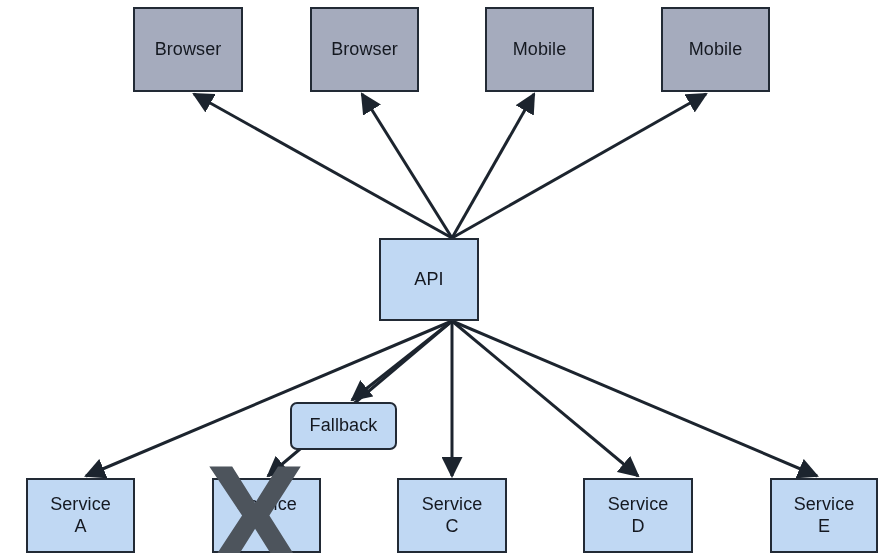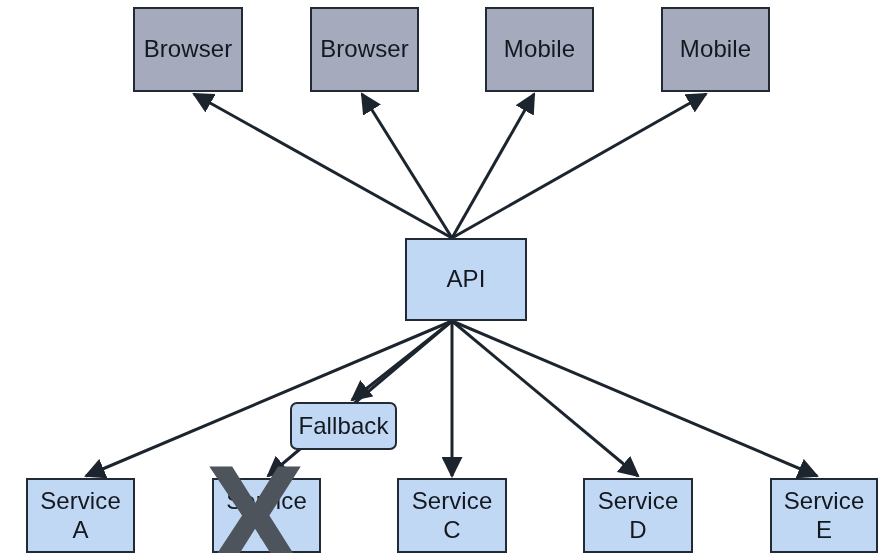--- a/index.html
+++ b/index.html
@@ -27,21 +27,21 @@
   }
   .node {
     position: absolute;
     box-sizing: border-box;
     border: 2px solid #222a35;
     display: flex;
     align-items: center;
     justify-content: center;
     text-align: center;
     color: #141820;
-    font-size: 24px;
+    font-size: 18px;
     line-height: 1.18;
     letter-spacing: 0.1px;
     z-index: 2;
   }
   .node.gray {
     background: #a5abbd;
   }
   .node.blue {
     background: #c0d8f3;
   }
@@ -91,21 +91,21 @@
       </div>
       <div class="node gray" style="left: 310px; top: 7px; width: 109px; height: 85px;">
         <span>Browser</span>
       </div>
       <div class="node gray" style="left: 485px; top: 7px; width: 109px; height: 85px;">
         <span>Mobile</span>
       </div>
       <div class="node gray" style="left: 661px; top: 7px; width: 109px; height: 85px;">
         <span>Mobile</span>
       </div>
-      <div class="node blue" style="left: 405px; top: 238px; width: 122px; height: 83px;">
+      <div class="node blue" style="left: 379px; top: 238px; width: 100px; height: 83px;">
         <span>API</span>
       </div>
       <div class="node blue" style="left: 290px; top: 402px; width: 107px; height: 48px; border-radius: 7px;">
         <span>Fallback</span>
       </div>
       <div class="node blue" style="left: 26px; top: 478px; width: 109px; height: 75px;">
         <span>Service<br>A</span>
       </div>
       <div class="node blue" style="left: 212px; top: 478px; width: 109px; height: 75px;">
         <span>Service<br>B</span>

